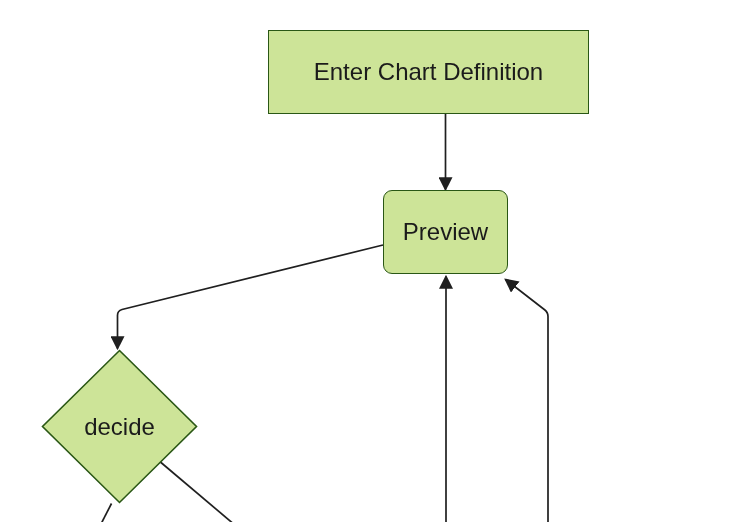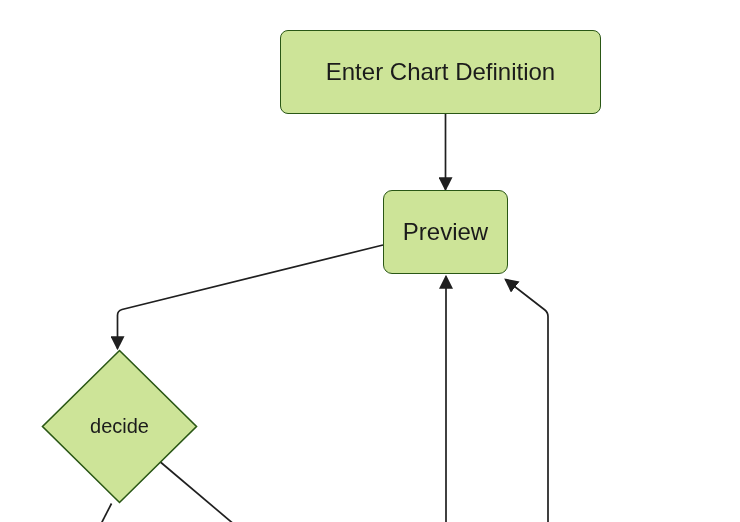--- a/index.html
+++ b/index.html
@@ -48,45 +48,45 @@
     border: 1.6px solid var(--node-stroke, #2a5715);
     display: flex;
     align-items: center;
     justify-content: center;
     color: var(--text-color, #1b1b1b);
     font-size: 24px;
     line-height: 1.2;
     white-space: nowrap;
   }
   .node-rect {
-    left: 280px;
+    left: 268px;
     top: 30px;
     width: 321px;
     height: 84px;
-    border-radius: 8px;
+    border-radius: 0;
   }
   .node-rounded {
     left: 383px;
     top: 190px;
     width: 125px;
     height: 84px;
     border-radius: 9px;
     justify-content: center;
   }
   .diamond-label {
     position: absolute;
     left: 42px;
     top: 350px;
     width: 155px;
     height: 153px;
     display: flex;
     align-items: center;
     justify-content: center;
     color: var(--text-color, #1b1b1b);
-    font-size: 20px;
+    font-size: 24px;
     white-space: nowrap;
     pointer-events: none;
   }
 </style>
 </head>
 <body>
 
 <div class="canvas">
 
   <svg class="edge-layer" viewBox="0 0 740 522" xmlns="http://www.w3.org/2000/svg">

